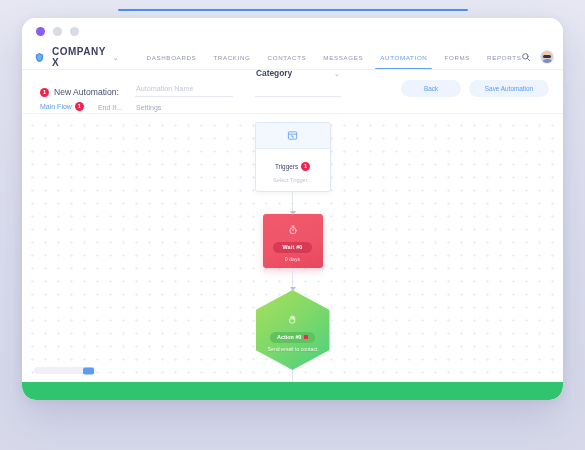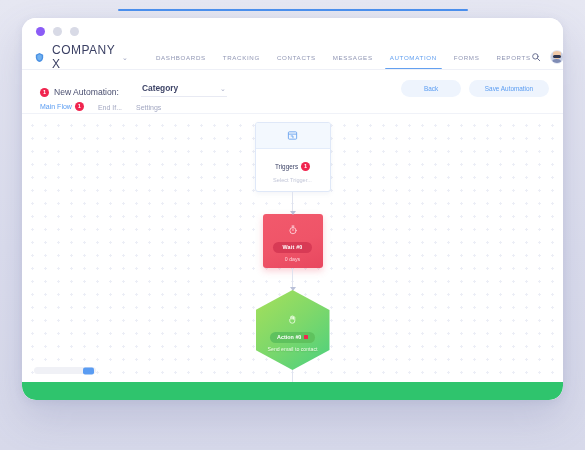--- a/index.html
+++ b/index.html
@@ -65,22 +65,22 @@
   .topnav {
     height: 26px;
     display: flex;
     align-items: center;
     padding: 0 14px 0 12px;
     position: relative;
   }
   .brand { display: flex; align-items: center; gap: 7px; }
   .brand-logo svg { display: block; }
   .brand-name {
-    font-size: 12px;
-    font-weight: 400;
+    font-size: 10px;
+    font-weight: 700;
     letter-spacing: .5px;
     color: #3a3f63;
   }
   .chev {
     font-size: 7px;
     color: #9aa0bd;
     line-height: 1;
   }
 
   .nav-links {
@@ -191,21 +191,21 @@
     outline: none;
   }
   .name-field::placeholder { color: #c3c7da; }
 
   .category-select {
     margin-left: 22px;
     width: 86px;
     display: flex;
     align-items: center;
     border-bottom: 1px solid #e8eaf3;
-    padding: 2px 1px 3px;
+    padding: 2px 1px 18px;
     cursor: pointer;
   }
   .category-select .cat-text {
     font-size: 8.4px;
     font-weight: 700;
     color: #3f4568;
   }
   .category-select .cat-chev {
     margin-left: auto;
     font-size: 7px;
@@ -493,20 +493,21 @@
       </span>
       <span class="avatar"></span>
       <span class="chev">⌄</span>
     </div>
     <div class="nav-divider"></div>
   </div>
 
   <div class="toolbar">
     <span class="badge-red">1</span>
     <span class="new-automation-label">New Automation:</span>
+    <input class="name-field" type="text" placeholder="Automation Name" style="">
     <div class="category-select">
       <span class="cat-text">Category</span>
       <span class="cat-chev">⌄</span>
     </div>
     <div class="tb-buttons">
       <button class="pill-btn back">Back</button>
       <button class="pill-btn save">Save Automation</button>
     </div>
   </div>
 

